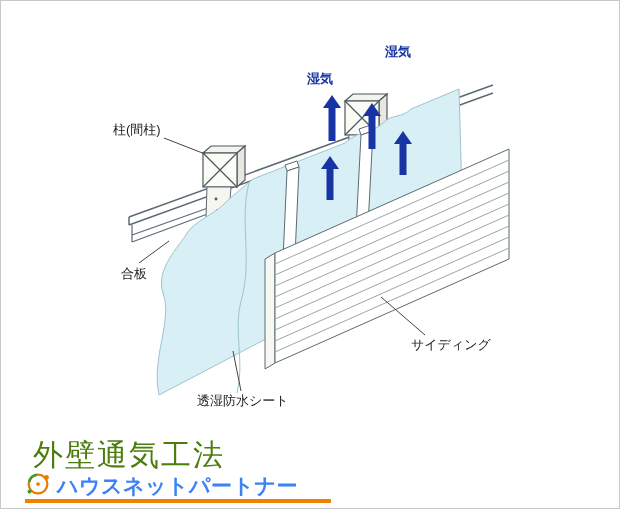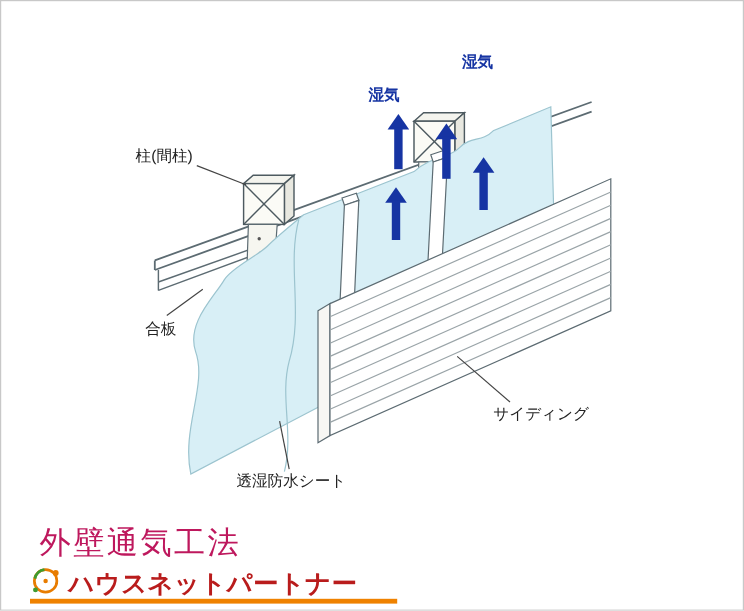--- a/index.html
+++ b/index.html
@@ -11,25 +11,25 @@
     box-sizing:border-box;
     overflow:hidden;
     font-family:"Liberation Sans", sans-serif;
   }
   svg text { user-select:none; }
   .dlabel { font-size:13px; fill:#222222; font-family:"Liberation Sans", sans-serif; }
   .mlabel { font-size:13px; font-weight:bold; font-family:"Liberation Sans", sans-serif; }
   .footer-title {
     position:absolute; left:32px; top:434px;
     font-family:"DejaVu Serif","Liberation Serif",serif;
-    font-size:26px; color:#be185d; letter-spacing:2px;
+    font-size:30px; color:#4d7c0f; letter-spacing:2px;
   }
   .brand-text {
     position:absolute; left:56px; top:471px;
-    font-size:21px; font-weight:bold; color:#b91c1c;
+    font-size:21px; font-weight:bold; color:#3b82f6;
     letter-spacing:0.5px;
     font-family:Liberation Mono, monospace;
   }
   .brand-underline {
     position:absolute; left:24px; top:498px;
     width:306px; height:4px; background:#ef8200;
   }
   .brand-logo { position:absolute; left:22px; top:469px; }
 </style>
 </head>

